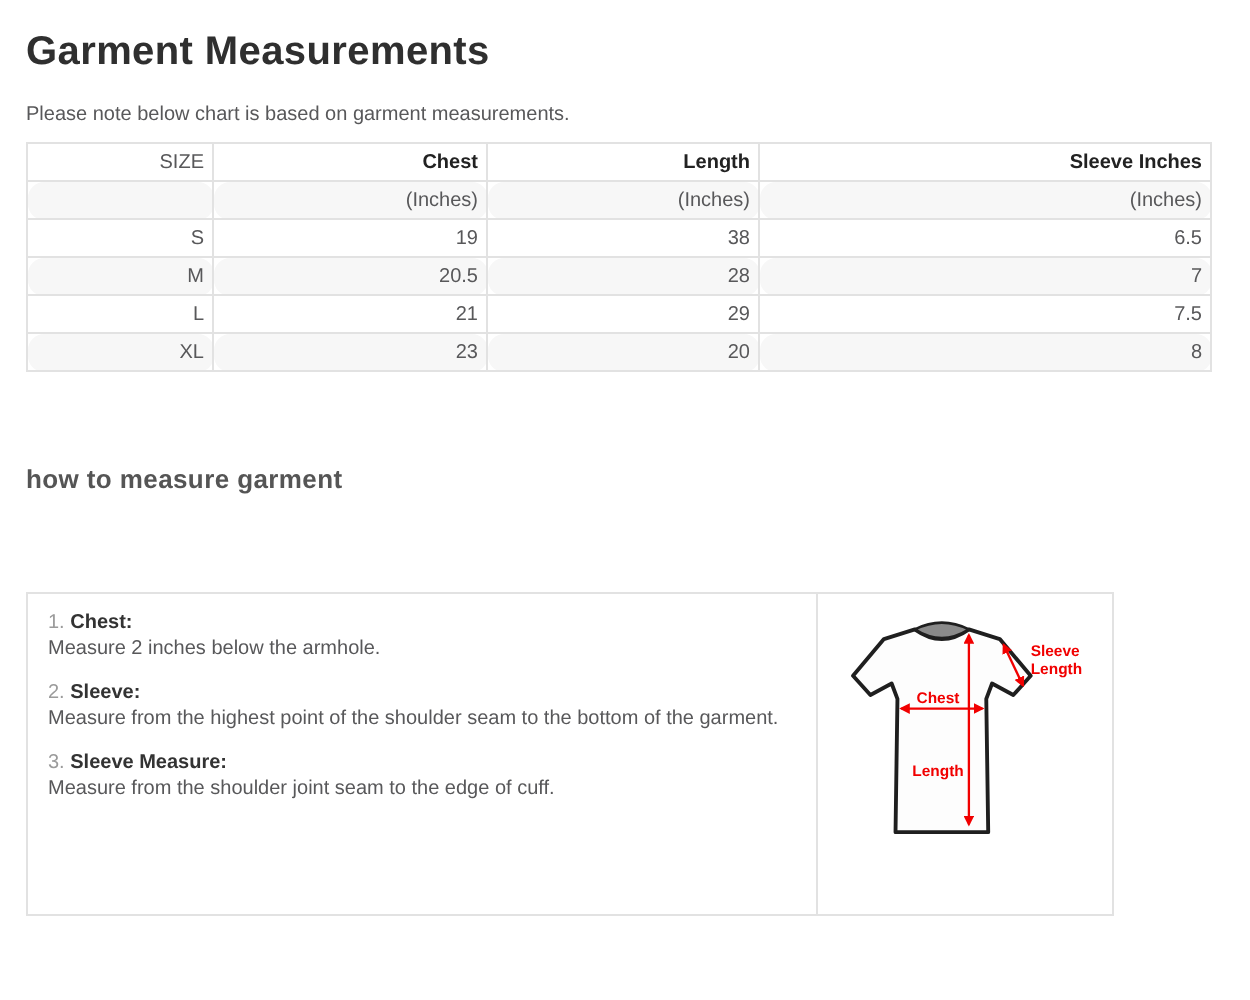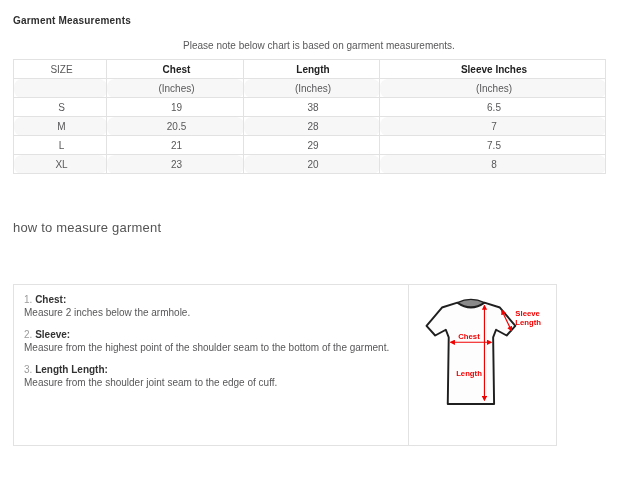--- a/index.html
+++ b/index.html
@@ -5,44 +5,44 @@
   * { box-sizing: border-box; }
   html, body { margin: 0; padding: 0; }
   body {
     width: 625px; height: 500px; background: #ffffff;
     font-family: "Liberation Sans", sans-serif;
     -webkit-font-smoothing: antialiased;
   }
   .page { padding: 15px 0 0 13px; }
 
   .page-title {
-    font-size: 10px; font-weight: bold; color: var(--heading-text);
+    font-size: 20px; font-weight: bold; color: var(--heading-text);
     margin: 0; letter-spacing: .2px;
   }
-  .note { font-size: 10px; color: var(--body-text); margin-top: 14px; text-align: center; }
+  .note { font-size: 10px; color: var(--body-text); margin-top: 14px; }
 
   table.size-table {
     border-collapse: collapse; table-layout: fixed;
     width: 592px; margin-top: 8px; font-size: 10px;
   }
   .size-table col.col-size   { width: 93px; }
   .size-table col.col-chest  { width: 137px; }
   .size-table col.col-length { width: 136px; }
   .size-table col.col-sleeve { width: 226px; }
   .size-table th, .size-table td {
     border: 1px solid var(--border); height: 19px;
-    padding: 0 4px 0 7px; text-align: center; vertical-align: middle;
+    padding: 0 4px 0 7px; text-align: right; vertical-align: middle;
     font-weight: normal; color: var(--body-text);
     white-space: nowrap; overflow: hidden;
   }
   .size-table th.bold { font-weight: bold; color: var(--bold-text); }
   .size-table tr.stripe td { background: var(--stripe-bg); border-radius: 8px; }
 
   .section-heading {
-    font-size: 13px; font-weight: normal; color: #555555;
+    font-size: 13px; font-weight: bold; color: #555555;
     margin: 46px 0 0 0; letter-spacing: .2px;
   }
 
   table.howto-box { border-collapse: collapse; width: 544px; margin-top: 49px; }
   .howto-box td { border: 1px solid var(--border); vertical-align: top; height: 161px; }
   td.instructions-cell { width: 444px; padding: 8px 12px 0 10px; }
   td.diagram-cell { width: 149px; text-align: center; padding: 4px 0 0 0; }
 
   .step { margin-bottom: 9px; font-size: 10px; line-height: 13px; }
   .step-num { color: #9b9b9b; }
@@ -124,21 +124,21 @@
       <td class="instructions-cell">
         <div class="step">
           <div class="step-title"><span class="step-num">1.</span> <span class="step-label">Chest:</span></div>
           <div class="step-desc">Measure 2 inches below the armhole.</div>
         </div>
         <div class="step">
           <div class="step-title"><span class="step-num">2.</span> <span class="step-label">Sleeve:</span></div>
           <div class="step-desc">Measure from the highest point of the shoulder seam to the bottom of the garment.</div>
         </div>
         <div class="step">
-          <div class="step-title"><span class="step-num">3.</span> <span class="step-label">Length Length:</span></div>
+          <div class="step-title"><span class="step-num">3.</span> <span class="step-label">Sleeve Measure:</span></div>
           <div class="step-desc">Measure from the shoulder joint seam to the edge of cuff.</div>
         </div>
       </td>
       <td class="diagram-cell">
         <svg width="140" height="150" viewBox="0 0 145 155">
           <defs>
             <marker id="arr" viewBox="0 0 10 10" refX="8" refY="5" markerWidth="4.6" markerHeight="4.6" orient="auto-start-reverse">
               <path d="M0,0 L10,5 L0,10 z" class="arrow-head"></path>
             </marker>
           </defs>

